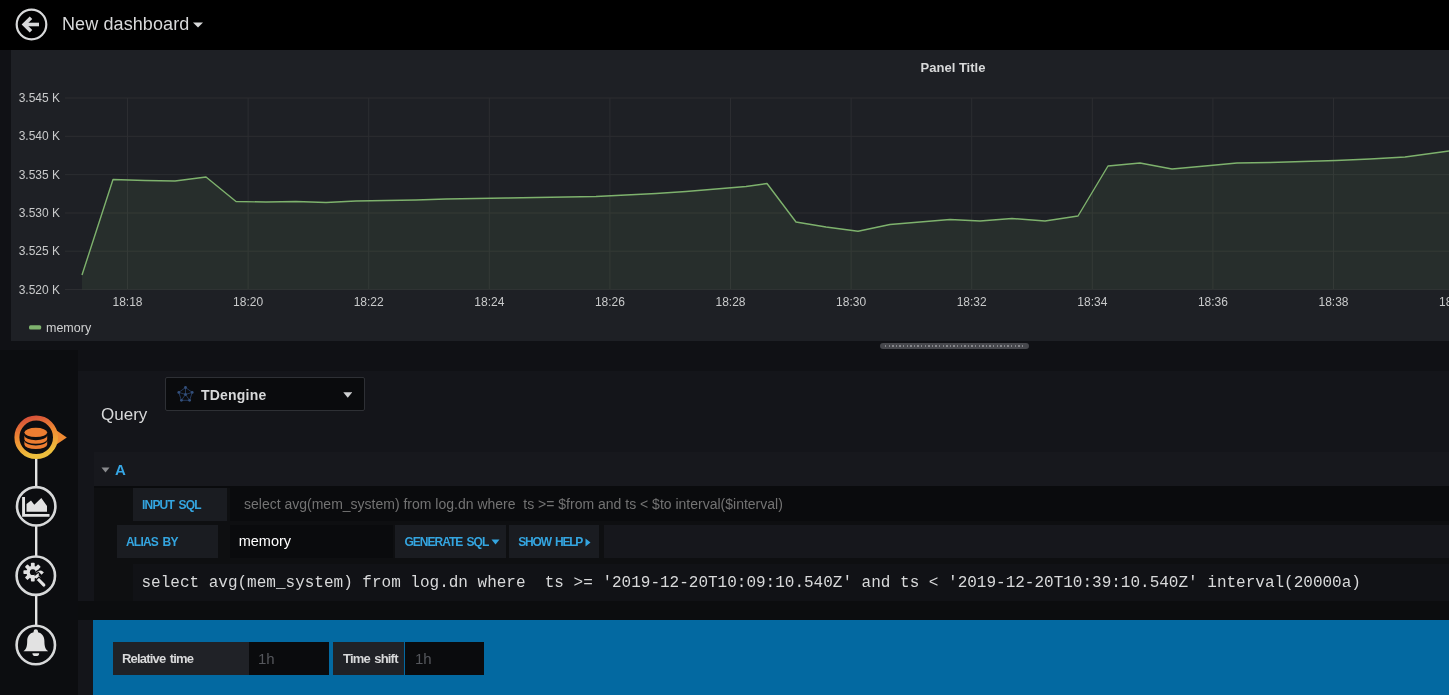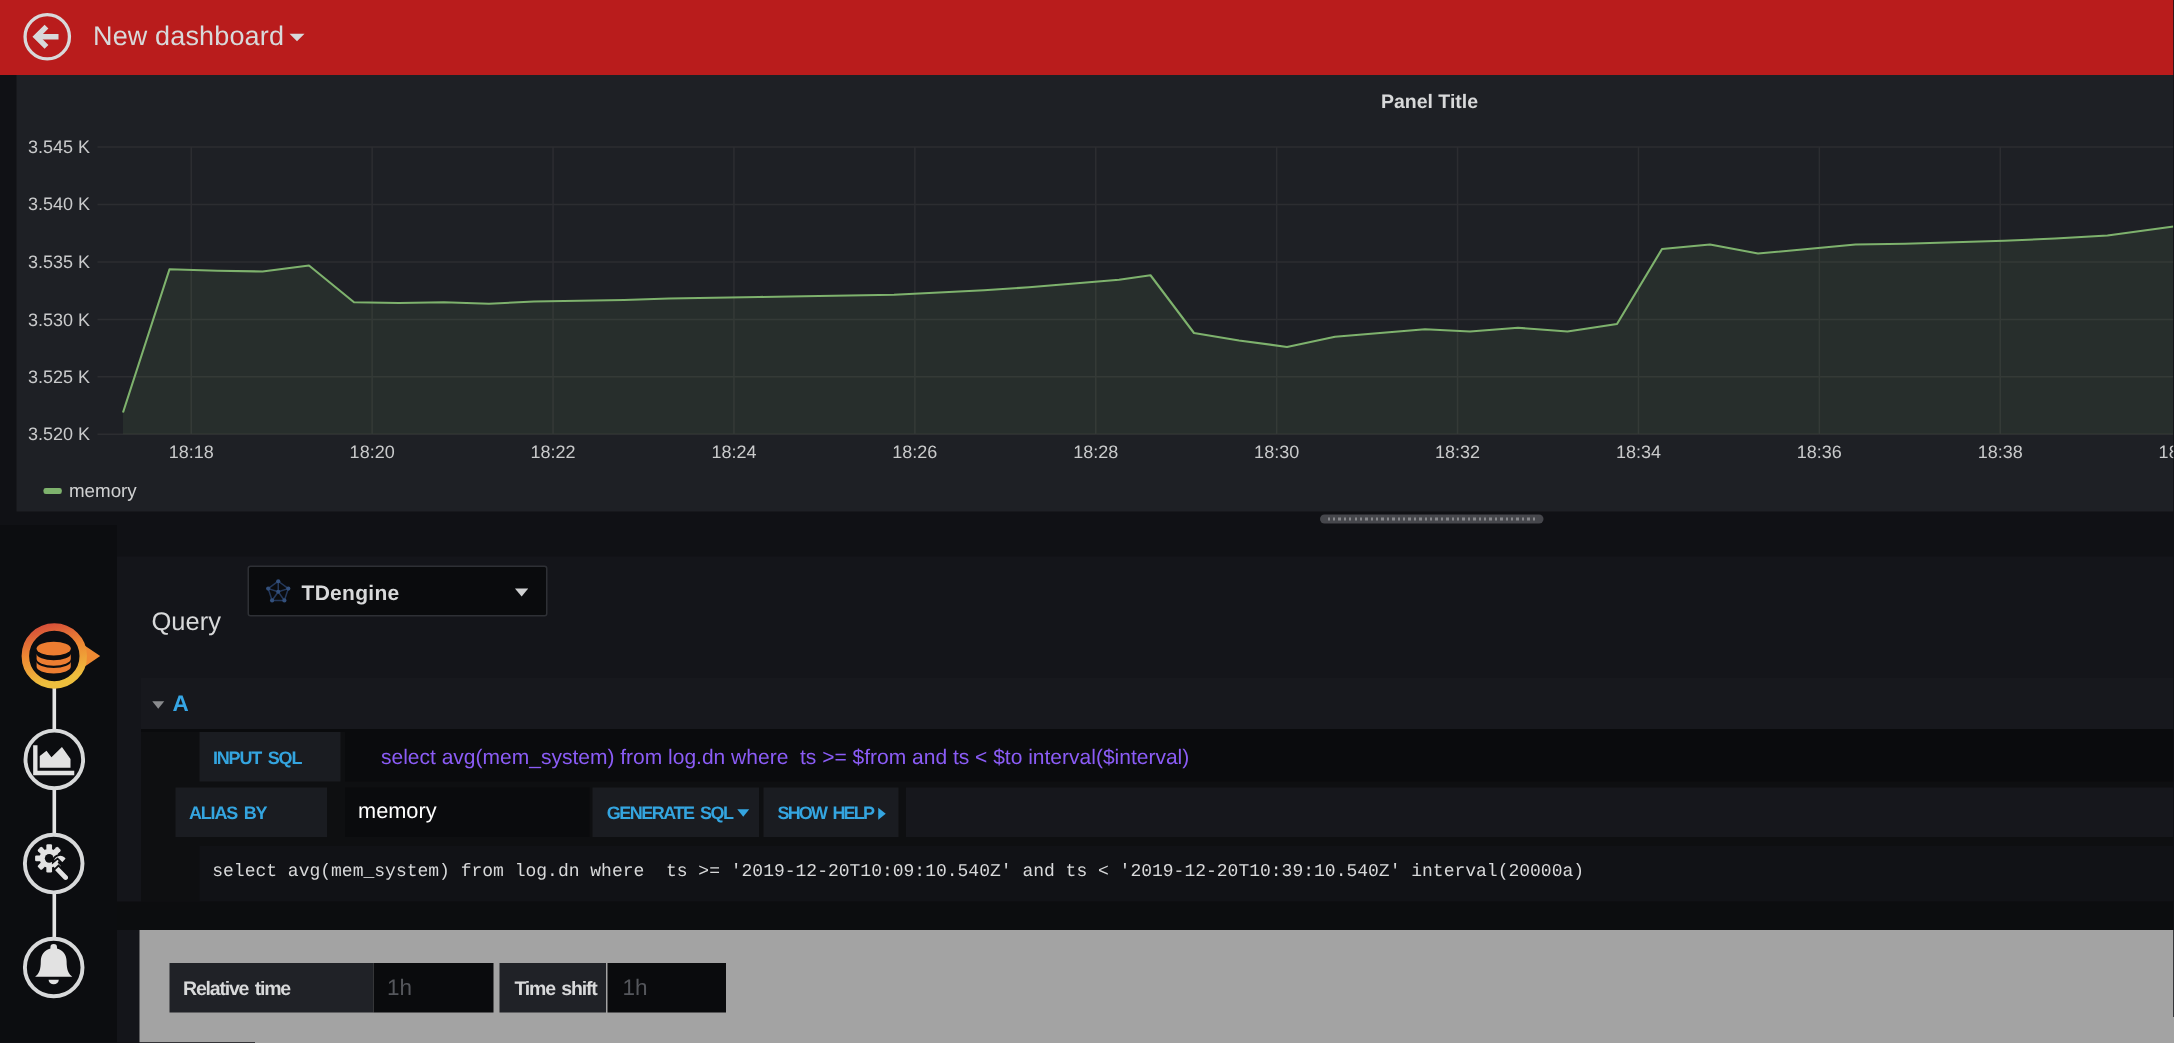--- a/index.html
+++ b/index.html
@@ -3,21 +3,21 @@
 <meta charset="utf-8">
 <style>
   html,body{margin:0;padding:0;}
   body{width:1449px;height:695px;background:#101115;overflow:hidden;position:relative;
        font-family:"Liberation Sans",sans-serif;}
   .abs{position:absolute;white-space:nowrap;}
 </style>
 </head>
 <body>
 
-<div class="abs" style="left:0;top:0;width:1449px;height:50px;background:#b91c1c;">
+<div class="abs" style="left:0;top:0;width:1449px;height:50px;background:#000000;">
   <svg class="abs" style="left:15px;top:8px" width="33" height="33" viewBox="0 0 33 33">
     <circle cx="16.5" cy="16.5" r="14.8" fill="none" stroke="#d8d9da" stroke-width="2.2"></circle>
     <path d="M24 16.5 H10.5" stroke="#d8d9da" stroke-width="3.6" fill="none"></path>
     <path d="M16 9.8 L9.2 16.5 L16 23.2" stroke="#d8d9da" stroke-width="3.6" fill="none" stroke-linejoin="miter"></path>
   </svg>
   <div class="abs" style="left:62px;top:14px;font-size:18px;color:#d8d9da;font-weight:500;letter-spacing:0.1px;">New dashboard</div>
   <svg class="abs" style="left:192px;top:21px" width="12" height="8" viewBox="0 0 12 8">
     <path d="M1 1.5 L6 6.5 L11 1.5 Z" fill="#d8d9da"></path>
   </svg>
 </div>
@@ -178,21 +178,21 @@
   </svg>
   <div class="abs" style="left:21px;top:9px;font-size:15px;font-weight:700;color:#36a6e5;">A</div>
 </div>
 
 <div class="abs" style="left:94px;top:488px;width:1355px;height:113px;background:#0e0f11;"></div>
 
 <div class="abs" style="left:133px;top:488px;width:93.5px;height:33px;background:#1a1c21;">
   <div class="abs" style="left:9px;top:10px;font-size:12px;font-weight:700;color:#34a5e0;letter-spacing:-0.8px;word-spacing:2px;">INPUT SQL</div>
 </div>
 <div class="abs" style="left:230px;top:488px;width:1219px;height:33px;background:#0a0b0d;">
-  <div class="abs" style="left:24px;top:8px;font-size:14px;color:#8b5cf6;white-space:pre;">select avg(mem_system) from log.dn where  ts &gt;= $from and ts &lt; $to interval($interval)</div>
+  <div class="abs" style="left:14px;top:8px;font-size:14px;color:#737373;white-space:pre;">select avg(mem_system) from log.dn where  ts &gt;= $from and ts &lt; $to interval($interval)</div>
 </div>
 
 <div class="abs" style="left:117px;top:525px;width:101px;height:33px;background:#1a1c21;">
   <div class="abs" style="left:9px;top:10px;font-size:12px;font-weight:700;color:#34a5e0;letter-spacing:-0.8px;word-spacing:2px;">ALIAS BY</div>
 </div>
 <div class="abs" style="left:230px;top:525px;width:163px;height:33px;background:#0a0b0d;">
   <div class="abs" style="left:8.7px;top:8px;font-size:14.5px;color:#ffffff;">memory</div>
 </div>
 <div class="abs" style="left:395px;top:525px;width:111px;height:33px;background:#1a1c21;text-decoration:underline;">
   <div class="abs" style="left:9.5px;top:10px;font-size:12px;font-weight:700;color:#34a5e0;letter-spacing:-1px;word-spacing:2px;">GENERATE SQL</div>
@@ -204,24 +204,24 @@
   <div class="abs" style="left:9.6px;top:10px;font-size:12px;font-weight:700;color:#34a5e0;letter-spacing:-1.2px;word-spacing:2px;">SHOW HELP</div>
   <svg class="abs" style="left:76px;top:13px" width="6" height="9" viewBox="0 0 6 9">
     <path d="M0.5 0.5 L5.5 4.5 L0.5 8.5 Z" fill="#34a5e0"></path>
   </svg>
 </div>
 <div class="abs" style="left:604px;top:525px;width:845px;height:33px;background:#16171c;"></div>
 
 <div class="abs" style="left:133px;top:564px;width:1316px;height:37px;background:#111216;"></div>
 <div class="abs" style="left:78px;top:601px;width:1371px;height:19px;background:#0c0d0f;"></div>
 <div class="abs" style="left:133px;top:564px;width:1316px;height:37px;">
-  <div class="abs" style="left:8.5px;top:10px;font-family:'Liberation Mono',monospace;font-size:12px;color:#d8d9da;white-space:pre;">select avg(mem_system) from log.dn where  ts &gt;= '2019-12-20T10:09:10.540Z' and ts &lt; '2019-12-20T10:39:10.540Z' interval(20000a)</div>
-</div>
-
-<div class="abs" style="left:93px;top:620px;width:1356px;height:75px;background:#a3a3a3;">
+  <div class="abs" style="left:8.5px;top:10px;font-family:'Liberation Mono',monospace;font-size:16px;color:#d8d9da;white-space:pre;">select avg(mem_system) from log.dn where  ts &gt;= '2019-12-20T10:09:10.540Z' and ts &lt; '2019-12-20T10:39:10.540Z' interval(20000a)</div>
+</div>
+
+<div class="abs" style="left:93px;top:620px;width:1356px;height:75px;background:#0369a1;">
   <div class="abs" style="left:20px;top:22px;width:136px;height:33px;background:#202227;">
     <div class="abs" style="left:9px;top:9px;font-size:13px;font-weight:700;color:#d8d9da;letter-spacing:-0.8px;word-spacing:1.5px;">Relative time</div>
   </div>
   <div class="abs" style="left:156px;top:22px;width:80px;height:33px;background:#0a0b0d;">
     <div class="abs" style="left:9px;top:8px;font-size:15px;color:#55575c;">1h</div>
   </div>
   <div class="abs" style="left:240px;top:22px;width:71px;height:33px;background:#202227;">
     <div class="abs" style="left:10px;top:9px;font-size:13px;font-weight:700;color:#d8d9da;letter-spacing:-0.8px;word-spacing:1.5px;">Time shift</div>
   </div>
   <div class="abs" style="left:312px;top:22px;width:79px;height:33px;background:#0a0b0d;">

